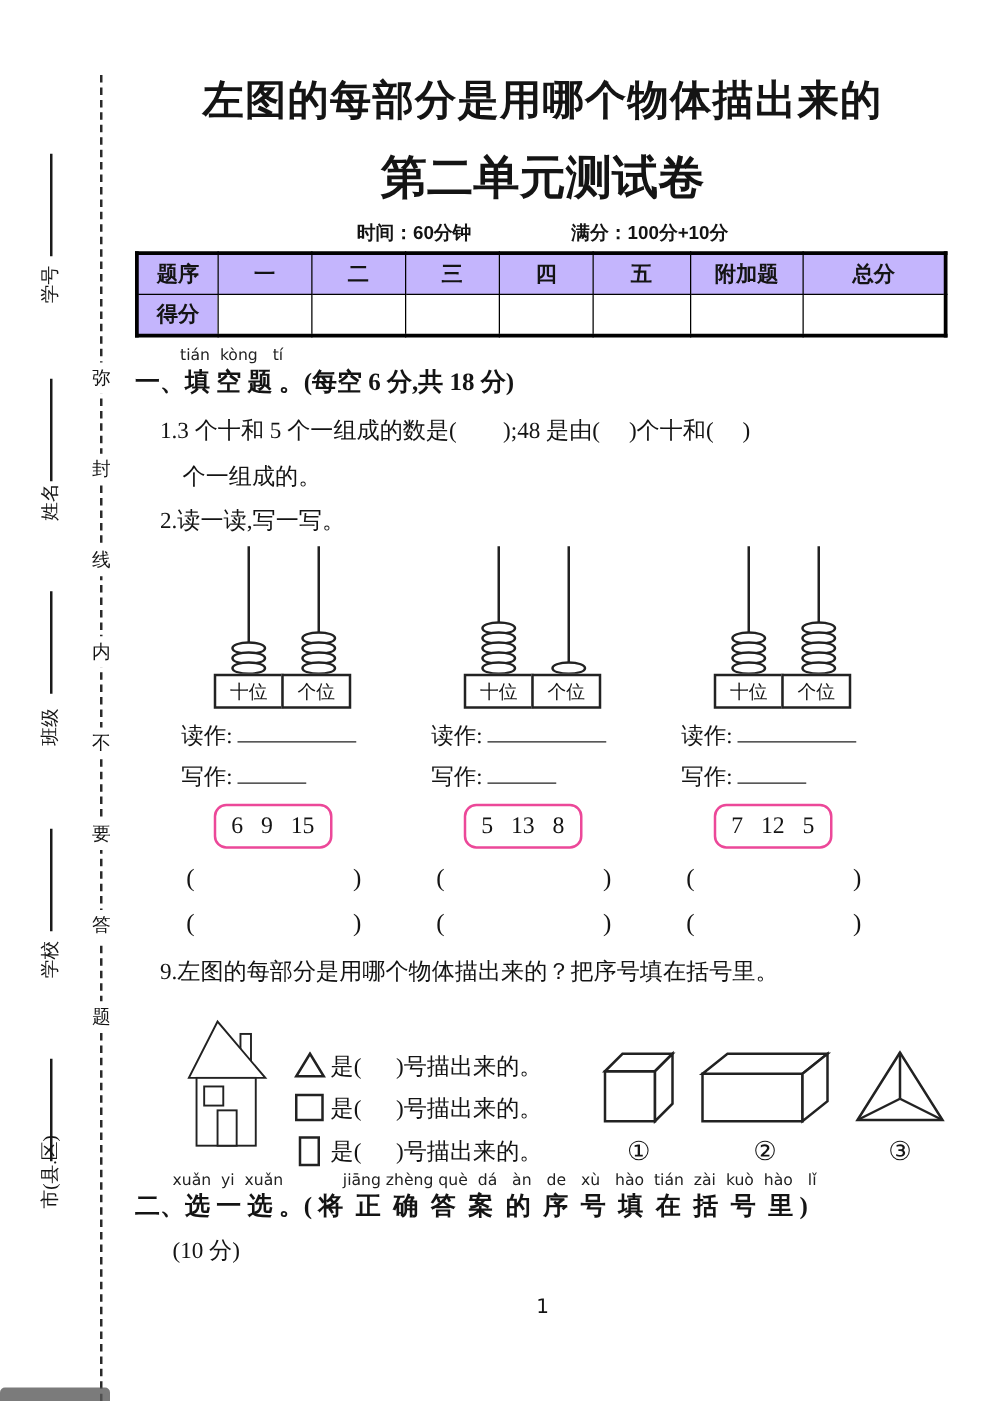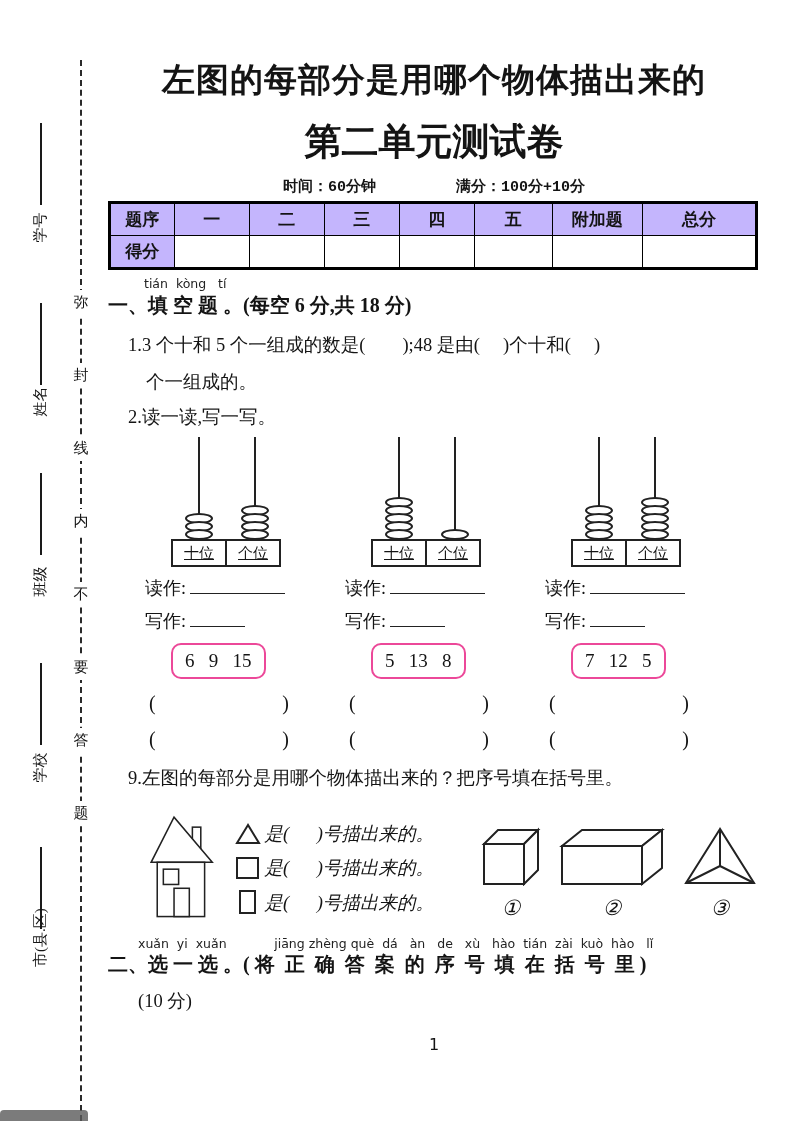--- a/index.html
+++ b/index.html
@@ -7,21 +7,21 @@
         font-family:"Liberation Serif","DejaVu Serif",serif;color:#141414;}
   .content{position:absolute;left:108px;top:52px;width:652px;}
   .pre{white-space:pre;}
 
   
   .title{margin:6px 0 0 0;text-align:center;font-size:33px;font-weight:bold;letter-spacing:1px;
          font-family:"Liberation Sans","DejaVu Sans",sans-serif;}
   .subtitle{margin:14px 0 0 0;text-align:center;font-size:37px;font-weight:bold;
          font-family:"Liberation Sans","DejaVu Sans",sans-serif;}
   .info-line{margin-top:10px;display:flex;justify-content:center;gap:80px;
-         font-family:Liberation Mono, monospace;font-size:15px;font-weight:bold;}
+         font-family:Liberation Sans, sans-serif;font-size:15px;font-weight:bold;}
 
   
   table.score-table{margin-top:5px;width:650px;border-collapse:collapse;border:3px solid #000;
          font-family:"Liberation Sans","DejaVu Sans",sans-serif;}
   .score-table th,.score-table td{border:1.5px solid #000;height:31px;text-align:center;
          font-size:17px;font-weight:bold;padding:0;}
   .score-table th{background:#c4b5fd;}
   .score-table td{background:#ffffff;}
 
   
@@ -37,36 +37,36 @@
   .abacus-col{width:182px;}
   .abacus-fig{position:relative;width:112px;height:130px;margin-left:26px;}
   .rod{position:absolute;top:0;bottom:28px;width:2px;background:#222;}
   .rod-tens{left:27px;} .rod-ones{left:83px;}
   .stack{position:absolute;bottom:27px;display:flex;flex-direction:column;}
   .stack-tens{left:14px;} .stack-ones{left:70px;}
   .bead{width:28px;height:11px;border:2px solid #222;border-radius:50%;background:#fff;
         margin-top:-3px;box-sizing:border-box;}
   .abacus-base{position:absolute;bottom:0;left:0;display:flex;}
   .base-cell{width:52px;height:24px;border:2px solid #222;background:#fff;display:flex;
-        align-items:center;justify-content:center;font-size:15px;text-decoration:underline;}
+        align-items:center;justify-content:center;font-size:15px;}
   .base-cell + .base-cell{margin-left:-2px;}
   .fill-row{font-size:18px;margin-top:9px;}
   .uline{display:inline-block;border-bottom:1.5px solid #222;height:6px;margin-left:4px;}
   .w95{width:95px;} .w55{width:55px;}
 
   
   .q3-row{display:flex;margin-top:10px;padding-left:37px;gap:18px;}
   .q3-col{width:182px;}
   .num-box{display:inline-block;border:2px solid #ec4899;border-radius:10px;padding:5px 12px;
         font-size:19px;margin-left:26px;}
   .paren-row{display:flex;justify-content:space-between;width:140px;margin-left:4px;
         margin-top:13px;font-size:20px;}
 
   
-  .q4-row{display:flex;margin-top:8px;padding-left:37px;align-items:center;font-style:italic;}
+  .q4-row{display:flex;margin-top:8px;padding-left:37px;align-items:flex-end;}
   .prompts{margin-left:14px;}
   .prompt{display:flex;align-items:center;font-size:18.5px;margin-top:9px;}
   .prompt:first-child{margin-top:4px;}
   .glyph{margin-right:3px;flex:none;}
   .objects{display:flex;margin-left:44px;gap:14px;margin-top:14px;}
   .object-col{display:flex;flex-direction:column;align-items:center;}
   .obj-num{font-size:21px;margin-top:10px;}
 
   .sec2-heading{font-size:20px;font-weight:bold;margin-top:0;}
   .points{margin-left:30px;}

